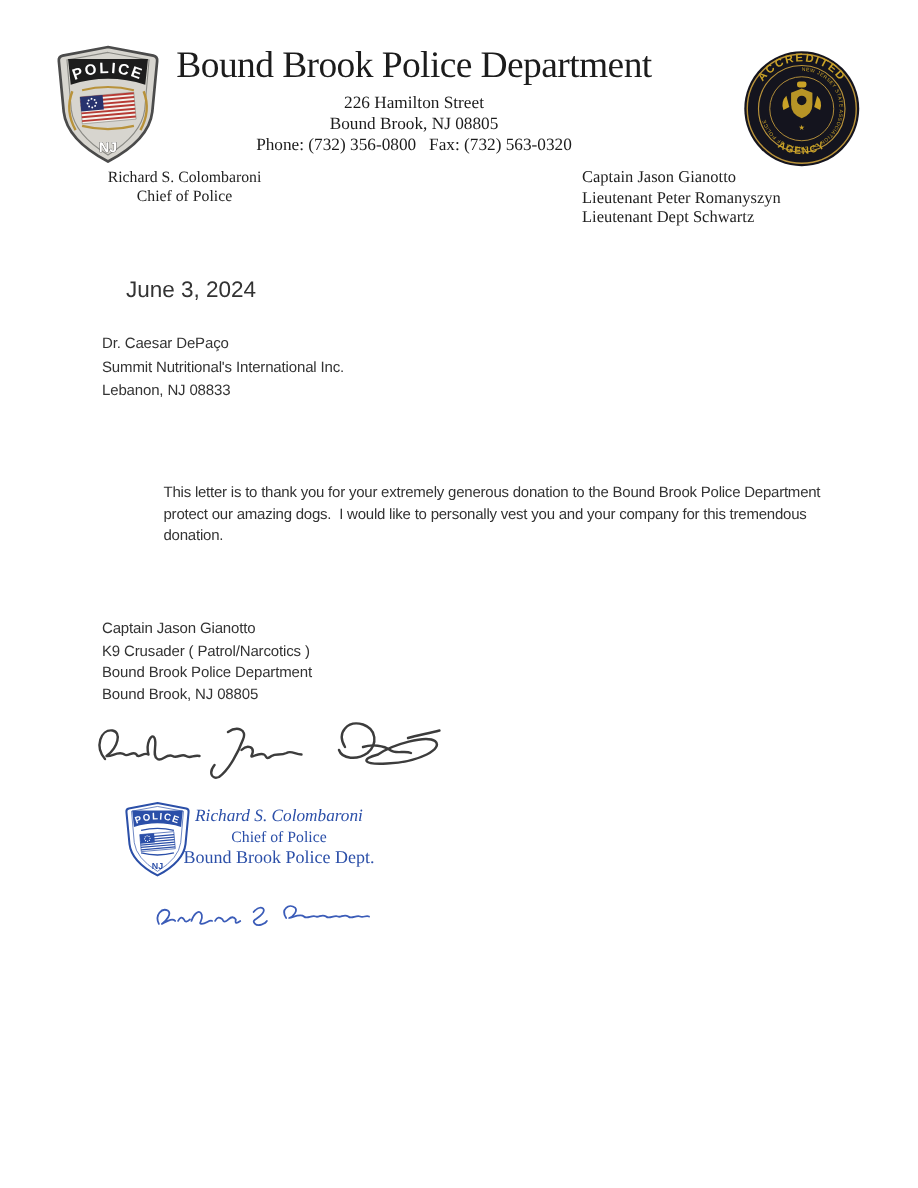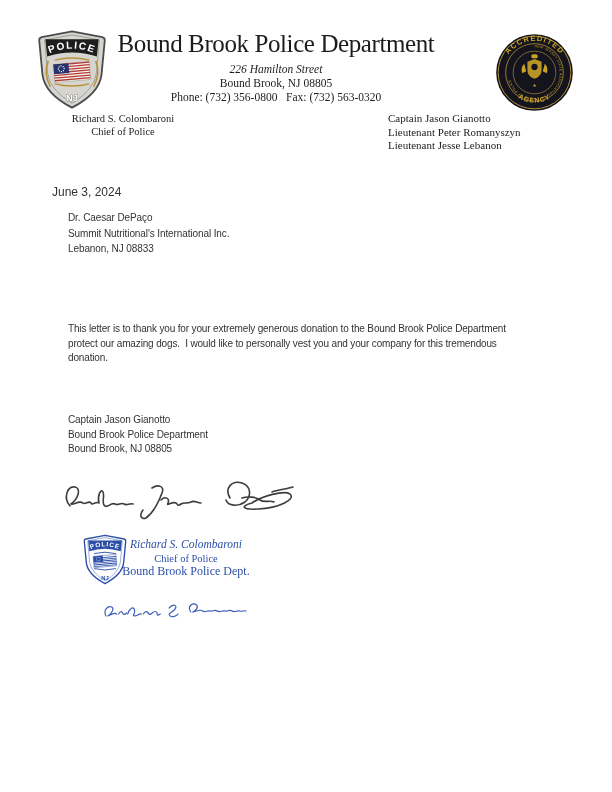--- a/index.html
+++ b/index.html
@@ -8,37 +8,37 @@
     font-family:"Liberation Sans",sans-serif;color:#2d2d2d;overflow:hidden;
   }
   
   .patch{position:absolute;left:36px;top:28px;width:72px;height:83px;}
   .header-center{
     position:absolute;left:116px;top:29px;width:320px;text-align:center;
     font-family:"Liberation Serif",serif;color:#1c1c1c;
   }
   .lh-title{font-size:25px;letter-spacing:-0.4px;line-height:29px;white-space:nowrap;}
   .lh-addr{font-size:11.5px;line-height:14px;white-space:pre;}
-  .lh-addr.first{margin-top:4px;font-style:italic;}
+  .lh-addr.first{margin-top:4px;}
   .seal{position:absolute;left:495px;top:33px;width:79px;height:79px;}
   .officials-left{
     position:absolute;left:70px;top:112px;width:106px;text-align:center;
     font-family:"Liberation Serif",serif;font-size:10.5px;line-height:13px;color:#222;
   }
   .officials-right{
     position:absolute;left:388px;top:112px;
     font-family:"Liberation Serif",serif;font-size:11px;line-height:13.5px;color:#222;
   }
   .officials-right div,.officials-left div{white-space:nowrap;}
   
-  .date{position:absolute;left:52px;top:185px;font-size:12px;color:#333;}
-  .recipient{position:absolute;left:68px;top:210px;font-size:10px;line-height:15.5px;letter-spacing:-0.1px;color:#333;}
+  .date{position:absolute;left:84px;top:185px;font-size:15px;color:#333;}
+  .recipient{position:absolute;left:68px;top:222px;font-size:10px;line-height:15.5px;letter-spacing:-0.1px;color:#333;}
   .recipient div{white-space:nowrap;}
   .bodytext{position:absolute;left:68px;top:322px;font-size:10px;line-height:14.5px;letter-spacing:-0.15px;color:#333;}
-  .bodytext div{white-space:pre;}
+  .bodytext div{white-space:pre;margin-left:41px;}
   .signer{position:absolute;left:68px;top:413px;font-size:10px;line-height:14.6px;letter-spacing:-0.1px;color:#333;}
   .signer div{white-space:nowrap;}
   .sig-captain{position:absolute;left:60px;top:476px;width:240px;height:45px;}
   
   .stamp-badge{position:absolute;left:82px;top:534px;width:46px;height:51px;}
   .stamp-text{
     position:absolute;left:128px;top:538px;width:116px;
     display:flex;flex-direction:column;align-items:center;
     font-family:"Liberation Serif",serif;color:#2b4fa8;
   }
@@ -123,39 +123,40 @@
   </svg>
 
   <div class="officials-left">
     <div>Richard S. Colombaroni</div>
     <div>Chief of Police</div>
   </div>
 
   <div class="officials-right">
     <div>Captain Jason Gianotto</div>
     <div>Lieutenant Peter Romanyszyn</div>
-    <div>Lieutenant Jesse Lebanon</div>
+    <div>Lieutenant Dept Schwartz</div>
   </div>
 
   <div class="date">June 3, 2024</div>
 
   <div class="recipient">
     <div>Dr. Caesar DePaço</div>
     <div>Summit Nutritional's International Inc.</div>
     <div>Lebanon, NJ 08833</div>
   </div>
 
   <div class="bodytext">
     <div>This letter is to thank you for your extremely generous donation to the Bound Brook Police Department</div>
     <div>protect our amazing dogs.  I would like to personally vest you and your company for this tremendous</div>
     <div>donation.</div>
   </div>
 
   <div class="signer">
     <div>Captain Jason Gianotto</div>
+    <div>K9 Crusader ( Patrol/Narcotics )</div>
     <div>Bound Brook Police Department</div>
     <div>Bound Brook, NJ 08805</div>
   </div>
 
   <svg class="sig-captain" viewBox="0 0 240 45" aria-label="Captain Jason Gianotto">
     <g fill="none" stroke="#3c3c3c" stroke-width="1.6" stroke-linecap="round" stroke-linejoin="round">
       <path d="M10,30 C3,22 7,10 15,11 C21,12 19,22 11,28 C14,29 19,24 23,27 C25,29 29,24 31,27 C32,30 36,25 39,27 C37,20 41,12 43,16 C45,20 41,28 45,30 C48,32 51,26 55,28 C58,30 61,26 64,28 C67,30 69,27 73,28"></path>
       <path d="M92,12 C98,8 105,10 102,17 C99,25 93,37 86,42 C81,44 79,39 83,34"></path>
       <path d="M101,24 C105,20 110,22 108,27 C106,31 112,25 116,27 C118,28 117,31 121,28 C124,26 127,28 131,26 C134,24 137,27 141,27"></path>
       <path d="M170,22 C164,12 172,4 182,7 C191,10 192,20 185,26 C178,31 168,30 166,24"></path>

